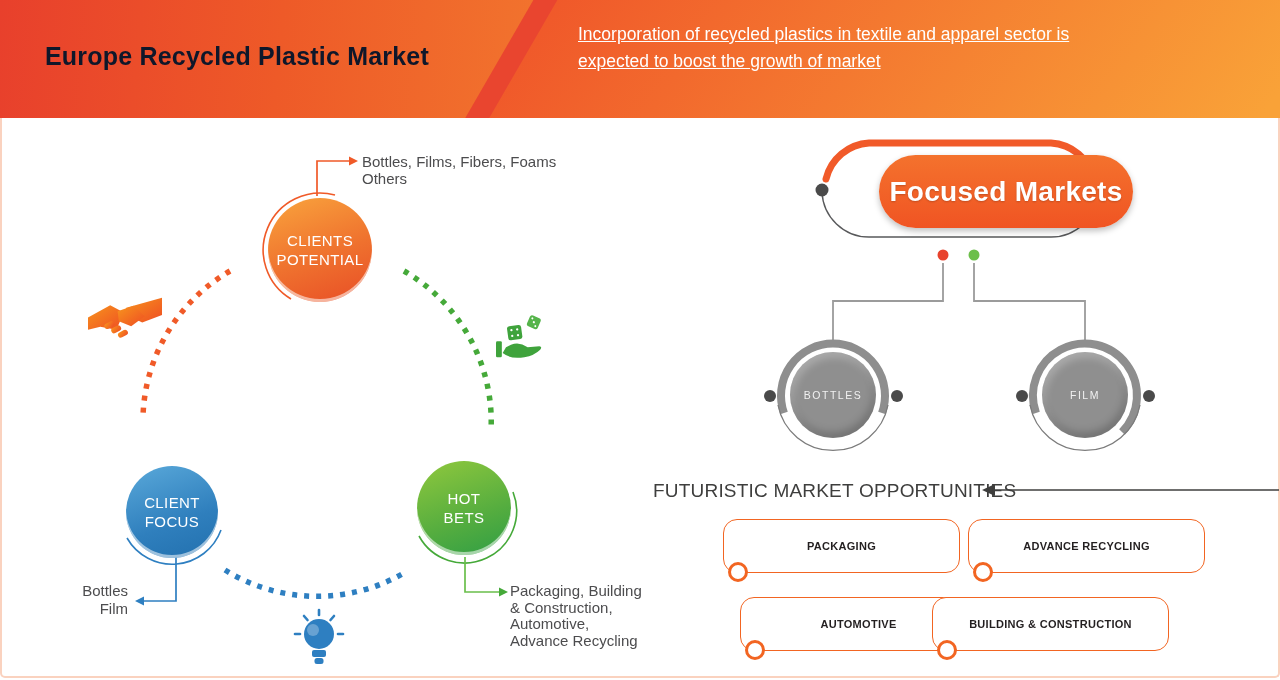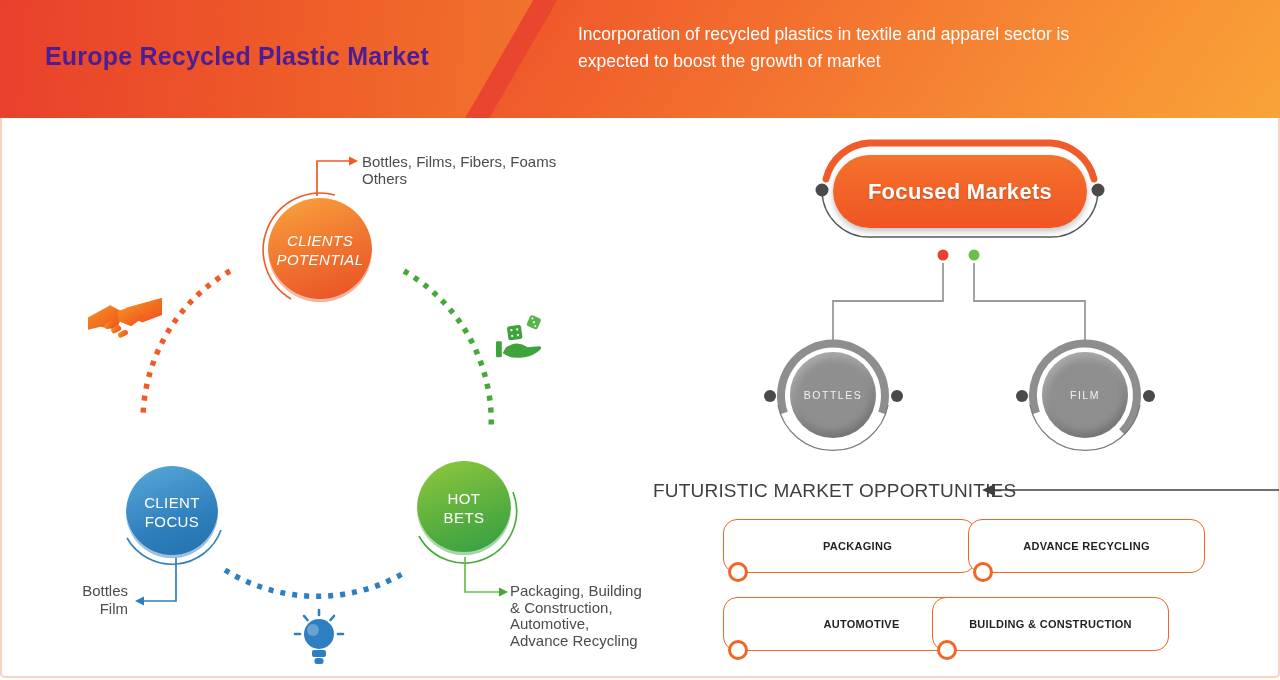--- a/index.html
+++ b/index.html
@@ -7,66 +7,66 @@
     width:1280px;height:680px;position:relative;overflow:hidden;
     background:#ffffff;font-family:"Liberation Sans",sans-serif;
   }
   
   .header{position:absolute;left:0;top:0;width:1280px;height:118px;overflow:hidden;
     background:linear-gradient(95deg,#e8402c 0%,#ee5a28 22%,#f58c33 62%,#f9a13c 100%);}
   .header-stripe{position:absolute;left:538px;top:-8px;width:26px;height:136px;
     background:#e9452f;transform-origin:0 0;transform:skewX(-30deg);}
   .header-right{position:absolute;left:562px;top:-8px;width:840px;height:136px;
     background:linear-gradient(97deg,#f0592a 0%,#f9a238 92%);transform-origin:0 0;transform:skewX(-30deg);}
-  .header-title{position:absolute;left:45px;top:42px;z-index:3;color:#4c1d95;
+  .header-title{position:absolute;left:45px;top:42px;z-index:3;color:#0f172a;
     font-size:25px;font-weight:700;letter-spacing:.2px;}
   .header-subtitle{position:absolute;left:578px;top:21px;z-index:3;color:#fff;
-    font-size:17.5px;font-weight:400;line-height:27px;white-space:pre-line;}
+    font-size:17.5px;font-weight:400;line-height:27px;white-space:pre-line;text-decoration:underline;}
   
   .frame{position:absolute;left:0;top:118px;width:1276px;height:558px;
     border:2px solid #fad2bf;border-top:none;border-radius:0 0 5px 5px;}
   .overlay{position:absolute;left:0;top:0;width:1280px;height:680px;}
   
   .node{position:absolute;border-radius:50%;display:flex;align-items:center;justify-content:center;
     color:#fff;font-size:15px;font-weight:500;text-align:center;line-height:19px;
     letter-spacing:.4px;white-space:pre-line;box-shadow:inset 0 -3px 0 rgba(255,255,255,.55);}
   .node-orange{left:268px;top:198px;width:104px;height:104px;
-    background:linear-gradient(160deg,#f9a43d 0%,#ef712e 55%,#e84e26 100%);font-style:italic;}
+    background:linear-gradient(160deg,#f9a43d 0%,#ef712e 55%,#e84e26 100%);}
   .node-blue{left:126px;top:466px;width:92px;height:92px;
     background:linear-gradient(160deg,#5aa9da 0%,#2f7fbd 60%,#2270ae 100%);}
   .node-green{left:417px;top:461px;width:94px;height:94px;
     background:linear-gradient(160deg,#90c83d 0%,#55ad3f 60%,#2f9e45 100%);}
   .callout{position:absolute;color:#4c4c4e;font-size:15px;line-height:17px;white-space:pre-line;}
   .callout-cp{left:362px;top:153px;}
   .callout-cf{left:54px;top:582px;width:74px;text-align:right;line-height:18px;}
   .callout-hb{left:510px;top:583px;line-height:16.5px;}
   .cycle-icon{position:absolute;}
   
-  .pill{position:absolute;left:833px;top:155px;width:254px;height:73px;border-radius:37px;
+  .pill{position:absolute;left:879px;top:155px;width:254px;height:73px;border-radius:37px;
     background:linear-gradient(180deg,#f4722d 0%,#f05423 100%);
     display:flex;align-items:center;justify-content:center;color:#fff;
-    font-size:22px;font-weight:700;letter-spacing:.3px;
+    font-size:28px;font-weight:700;letter-spacing:.3px;
     box-shadow:0 3px 6px rgba(0,0,0,.25);text-shadow:0 1px 2px rgba(0,0,0,.2);}
   .gray-node{position:absolute;width:86px;height:86px;border-radius:50%;background:#8f8f8f;
     display:flex;align-items:center;justify-content:center;color:#f1f1f1;
     font-size:10.5px;letter-spacing:1.5px;font-weight:400;
     box-shadow:inset 2px 5px 9px rgba(255,255,255,.28), inset -2px -5px 9px rgba(0,0,0,.22);}
   .gray-bottles{left:790px;top:352px;}
   .gray-film{left:1042px;top:352px;}
   
   .opps-heading{position:absolute;left:653px;top:480px;color:#3e3e3d;
     font-size:19px;font-weight:500;letter-spacing:.2px;}
   .opp-box{position:absolute;width:235px;height:52px;border:1.6px solid #f26522;border-radius:14px;
     background:#fff;display:flex;align-items:center;justify-content:center;}
   .opp-box span{font-size:11px;font-weight:700;letter-spacing:.3px;color:#231f20;}
   .opp-dot{position:absolute;left:4px;top:42px;width:14px;height:14px;border-radius:50%;
     background:#fff;border:3px solid #f26522;}
-  .opp-1{left:723px;top:519px;padding-left:16px;}
+  .opp-1{left:723px;top:519px;}
   .opp-2{left:968px;top:519px;}
-  .opp-3{left:723px;top:597px;padding-left:20px;}
+  .opp-3{left:740px;top:597px;}
   .opp-4{left:932px;top:597px;}
 </style>
 </head>
 <body>
 
 <div class="header">
   <div class="header-stripe"></div>
   <div class="header-right"></div>
 </div>
 <div class="header-title">Europe Recycled Plastic Market</div>

